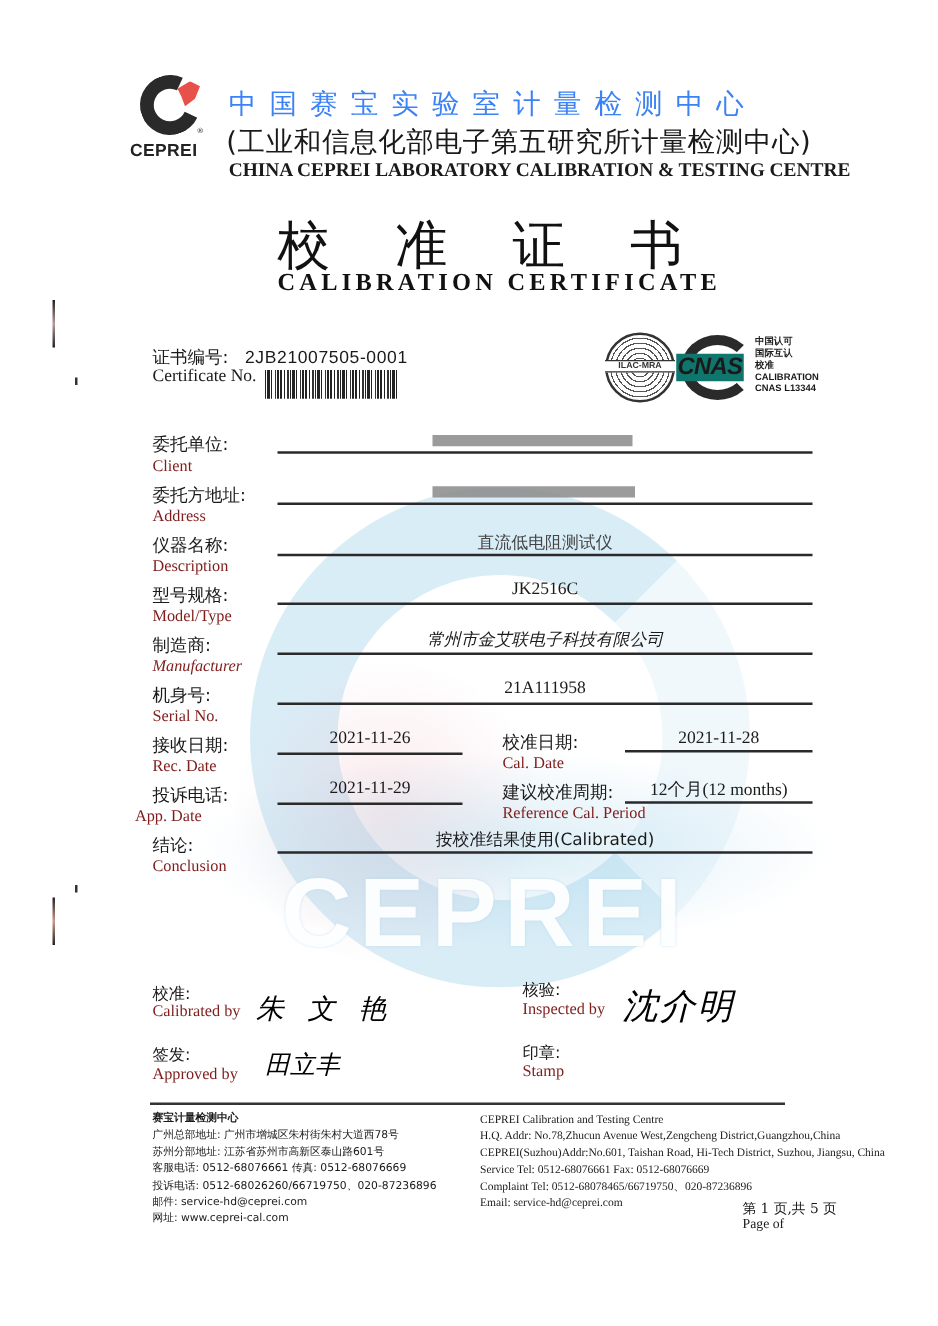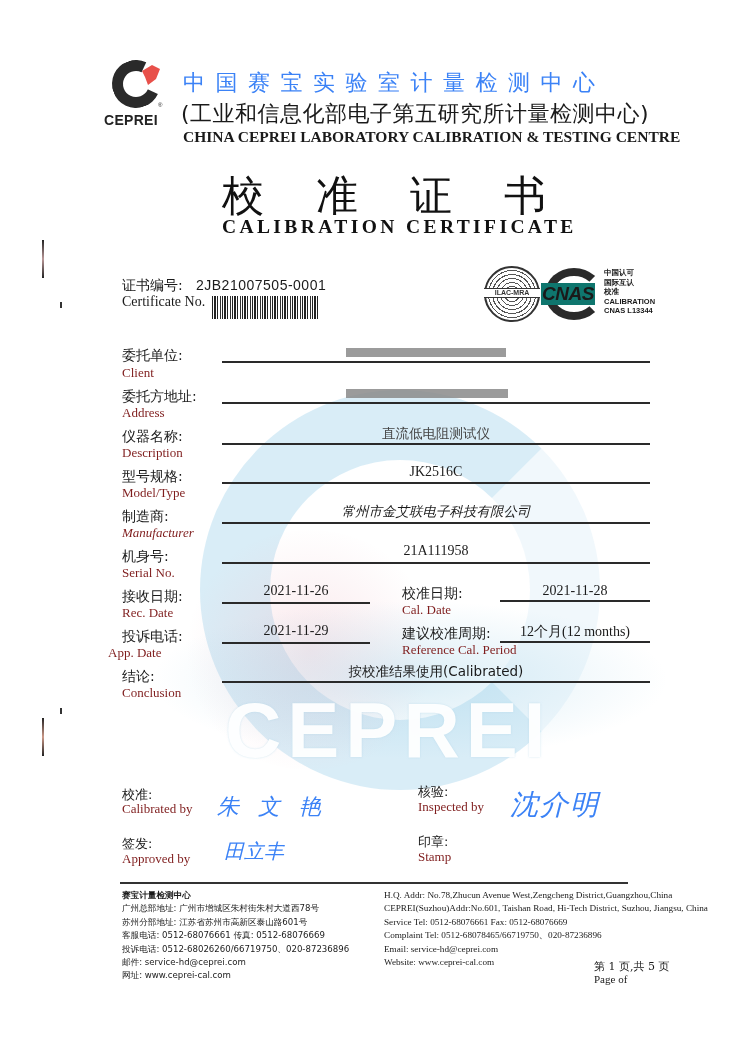--- a/index.html
+++ b/index.html
@@ -58,21 +58,21 @@
 
   
   .lbl-cn { position: absolute; font-family: "DejaVu Sans", sans-serif; font-size: 14px; color: #1a1a1a; white-space: nowrap; }
   .lbl-en { position: absolute; font-family: "Liberation Serif", serif; font-size: 13px; color: #7f1d1d; white-space: nowrap; }
   .line { position: absolute; height: 1.5px; background: #2a2a2a; }
   .val { position: absolute; font-family: "Liberation Serif", serif; font-size: 14px; color: #1a1a1a; text-align: center; white-space: nowrap; }
   .val.cn { font-family: "DejaVu Sans", sans-serif; font-size: 13.5px; }
   .redact { position: absolute; height: 9px; background: #8a8a8a; opacity: 0.85; }
 
   
-  .sig { position: absolute; font-family: "DejaVu Serif", serif; font-style: italic; color: #3b82f6; white-space: nowrap; margin-left: 12px; }
+  .sig { position: absolute; font-family: "DejaVu Serif", serif; font-style: italic; color: #000000; white-space: nowrap; }
 
   
   .footer-line { position: absolute; left: 120px; top: 882px; width: 508px; height: 1.5px; background: #333; }
   .footer-left { position: absolute; left: 122px; top: 889px; font-family: "DejaVu Sans", sans-serif; font-size: 8.6px; line-height: 13.4px; color: #1a1a1a; white-space: nowrap; }
   .footer-right { position: absolute; left: 384px; top: 889px; font-family: "Liberation Serif", serif; font-size: 9.2px; line-height: 13.4px; color: #1a1a1a; white-space: nowrap; }
   .page-cn { position: absolute; left: 594px; top: 959px; font-family: "DejaVu Serif", serif; font-size: 11px; white-space: nowrap; }
   .page-en { position: absolute; left: 594px; top: 973px; font-family: "Liberation Serif", serif; font-size: 11px; white-space: nowrap; }
 </style>
 </head>
 <body>
@@ -193,21 +193,21 @@
 <div class="footer-left">
   <div style="font-weight:bold;">赛宝计量检测中心</div>
   <div>广州总部地址: 广州市增城区朱村街朱村大道西78号</div>
   <div>苏州分部地址: 江苏省苏州市高新区泰山路601号</div>
   <div>客服电话: 0512-68076661 传真: 0512-68076669</div>
   <div>投诉电话: 0512-68026260/66719750、020-87236896</div>
   <div>邮件: service-hd@ceprei.com</div>
   <div>网址: www.ceprei-cal.com</div>
 </div>
 <div class="footer-right">
+  <div>CEPREI Calibration and Testing Centre</div>
   <div>H.Q. Addr: No.78,Zhucun Avenue West,Zengcheng District,Guangzhou,China</div>
   <div>CEPREI(Suzhou)Addr:No.601, Taishan Road, Hi-Tech District, Suzhou, Jiangsu, China</div>
   <div>Service Tel: 0512-68076661  Fax: 0512-68076669</div>
   <div>Complaint Tel: 0512-68078465/66719750、020-87236896</div>
   <div>Email: service-hd@ceprei.com</div>
-  <div>Website: www.ceprei-cal.com</div>
 </div>
 <div class="page-cn">第 1 页,共 5 页</div>
 <div class="page-en">Page    of</div>
 
 </body></html>

